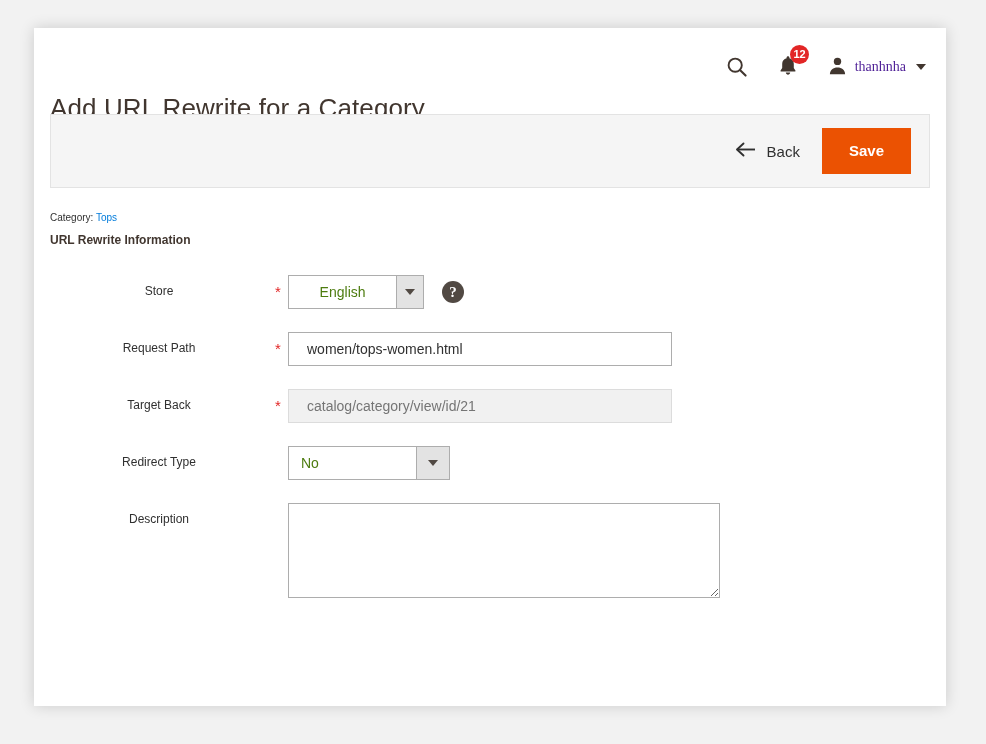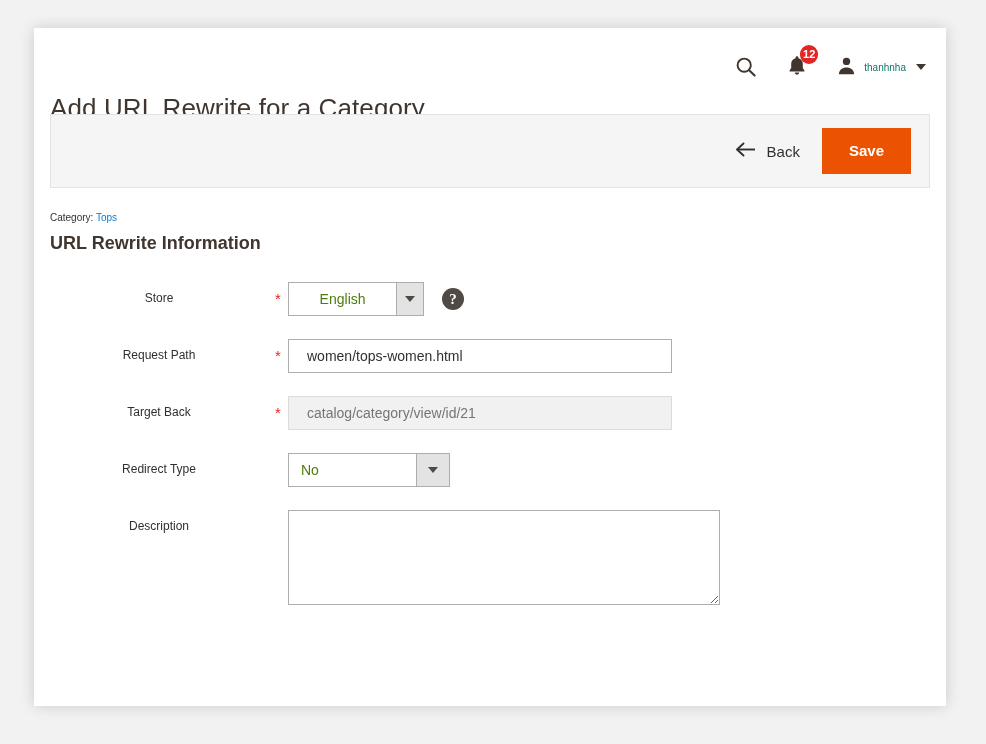--- a/index.html
+++ b/index.html
@@ -85,22 +85,23 @@
   }
 
   #user-menu {
     display: flex;
     align-items: center;
     gap: 8px;
     padding: 0 4px 0 10px;
     cursor: pointer;
   }
   #user-name {
-    font-size: 10px;
-    color: #0f766e;
+    font-size: 14px;
+    color: #4c1d95;
+    font-family: Liberation Serif, serif;
   }
   #chevron-down-icon {
     width: 0; height: 0;
     border-left: 5px solid transparent;
     border-right: 5px solid transparent;
     border-top: 6px solid #41362f;
     margin-left: 2px;
   }
 
   
@@ -149,21 +150,21 @@
     font-size: 10px;
     color: #303030;
     margin-bottom: 10px;
   }
   #category-link {
     color: #007bdb;
     text-decoration: none;
     cursor: pointer;
   }
   #section-title {
-    font-size: 18px;
+    font-size: 12px;
     font-weight: bold;
     color: #41362f;
     margin: 0 0 28px 0;
   }
 
   
   .form-row {
     display: flex;
     align-items: flex-start;
     margin-bottom: 23px;

